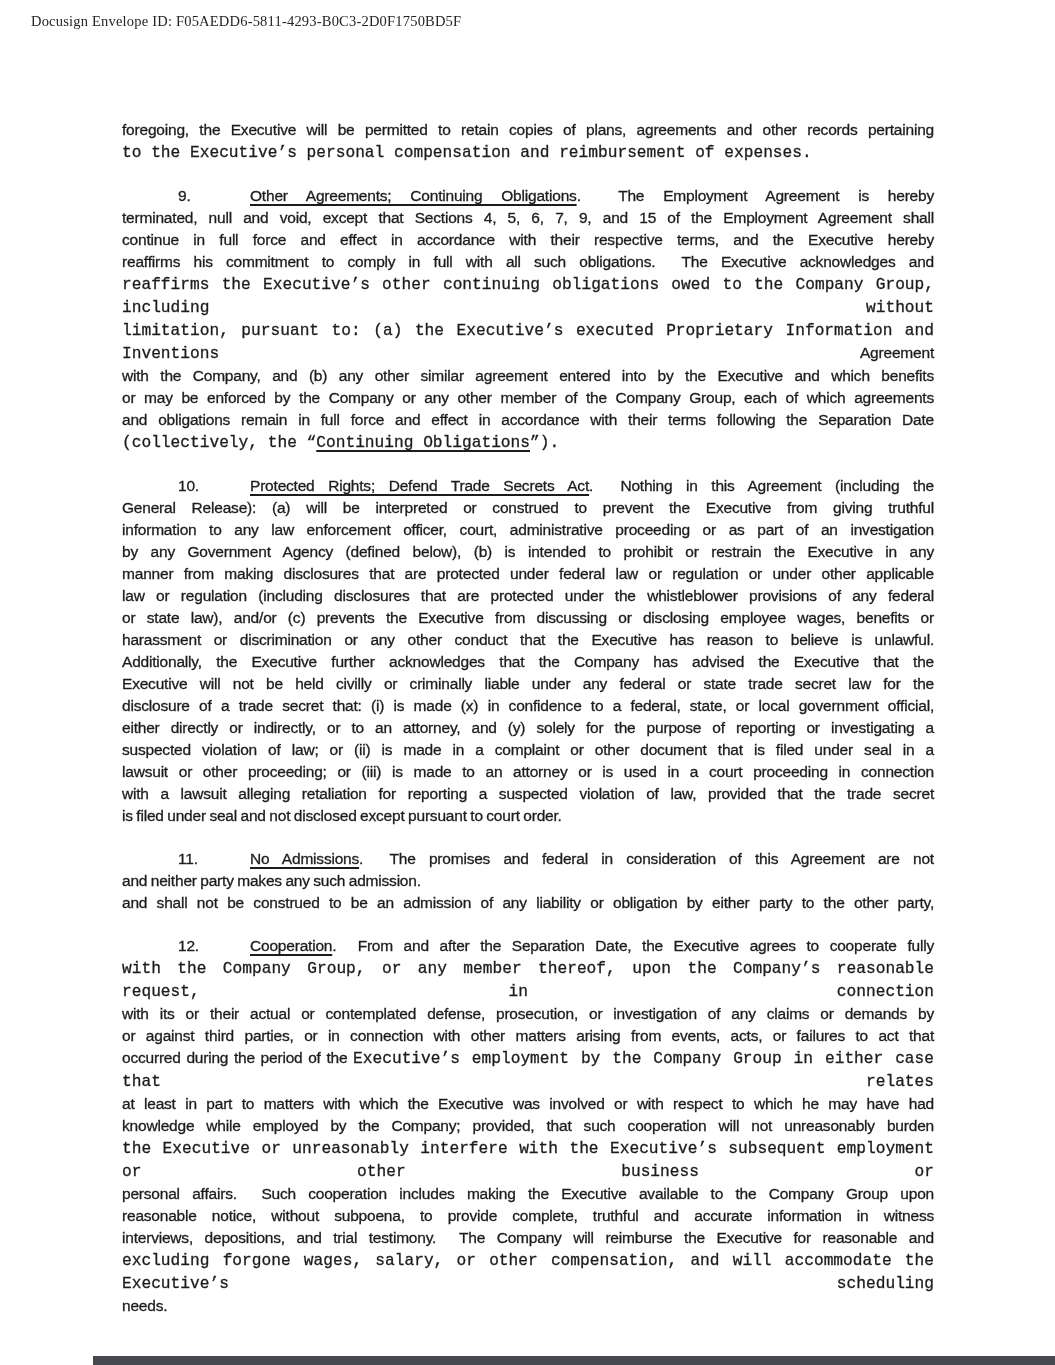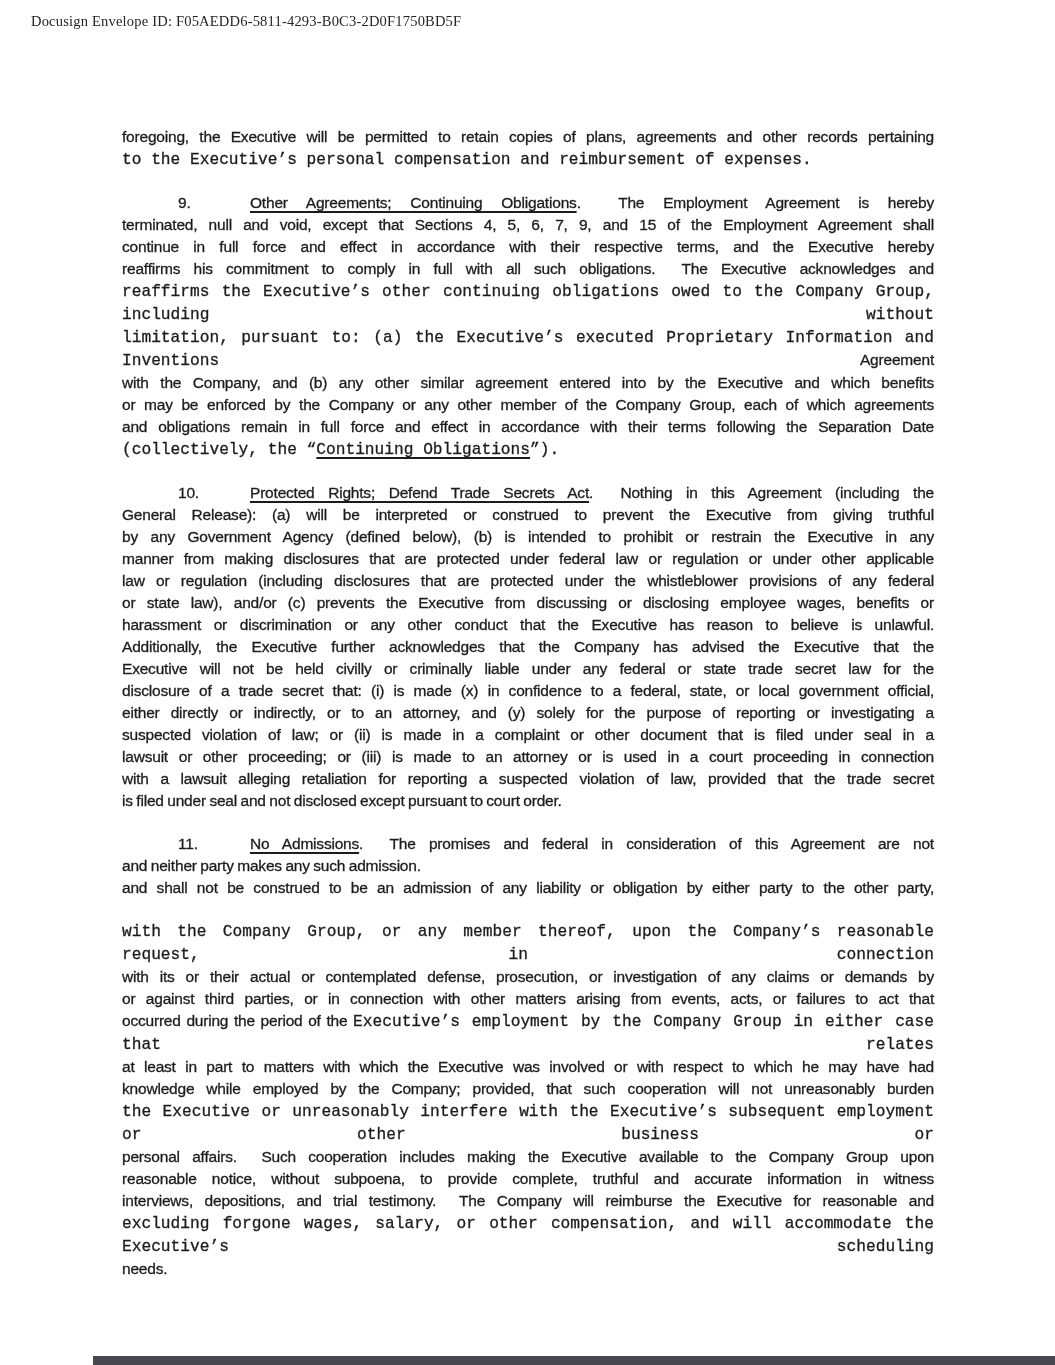--- a/index.html
+++ b/index.html
@@ -11,21 +11,21 @@
     position:relative;
     overflow:hidden;
   }
   .ds-header{
     position:absolute;left:31px;top:13px;
     font-size:14.5px;letter-spacing:.2px;color:#242424;
     white-space:pre;
     font-family:Liberation Serif, serif;
   }
   .doc-body{
-    position:absolute;left:122px;top:126px;width:812px;
+    position:absolute;left:122px;top:119px;width:812px;
     font-size:15.5px;line-height:22px;
     letter-spacing:-0.2px;word-spacing:-0.6px;
     -webkit-text-stroke:0.3px currentColor;
   }
   .para{margin:0 0 21px 0;}
   .line{
     text-align:justify;
     text-align-last:justify;
     white-space:pre-wrap;
     min-height:22px;
@@ -66,40 +66,42 @@
       <div class="line"><span class="seg serif">reaffirms the Executive’s other continuing obligations owed to the Company Group, including without</span></div>
       <div class="line"><span class="seg serif">limitation, pursuant to: (a) the Executive’s executed Proprietary Information and Inventions </span><span class="seg">Agreement</span></div>
       <div class="line"><span class="seg">with the Company, and (b) any other similar agreement entered into by the Executive and which benefits</span></div>
       <div class="line"><span class="seg">or may be enforced by the Company or any other member of the Company Group, each of which agreements</span></div>
       <div class="line"><span class="seg">and obligations remain in full force and effect in accordance with their terms following the Separation Date</span></div>
       <div class="line last"><span class="seg serif">(collectively, the “</span><span class="seg serif u">Continuing Obligations</span><span class="seg serif">”).</span></div>
     </div>
     <div class="para">
       <div class="line"><span class="tab"></span><span class="numbox">10.</span><span class="seg u">Protected Rights; Defend Trade Secrets Act</span><span class="seg">.  Nothing in this Agreement (including the</span></div>
       <div class="line"><span class="seg">General Release): (a) will be interpreted or construed to prevent the Executive from giving truthful</span></div>
+      <div class="line"><span class="seg">information to any law enforcement officer, court, administrative proceeding or as part of an investigation</span></div>
       <div class="line"><span class="seg">by any Government Agency (defined below), (b) is intended to prohibit or restrain the Executive in any</span></div>
       <div class="line"><span class="seg">manner from making disclosures that are protected under federal law or regulation or under other applicable</span></div>
       <div class="line"><span class="seg">law or regulation (including disclosures that are protected under the whistleblower provisions of any federal</span></div>
       <div class="line"><span class="seg">or state law), and/or (c) prevents the Executive from discussing or disclosing employee wages, benefits or</span></div>
       <div class="line"><span class="seg">harassment or discrimination or any other conduct that the Executive has reason to believe is unlawful.</span></div>
       <div class="line"><span class="seg">Additionally, the Executive further acknowledges that the Company has advised the Executive that the</span></div>
       <div class="line"><span class="seg">Executive will not be held civilly or criminally liable under any federal or state trade secret law for the</span></div>
       <div class="line"><span class="seg">disclosure of a trade secret that: (i) is made (x) in confidence to a federal, state, or local government official,</span></div>
       <div class="line"><span class="seg">either directly or indirectly, or to an attorney, and (y) solely for the purpose of reporting or investigating a</span></div>
       <div class="line"><span class="seg">suspected violation of law; or (ii) is made in a complaint or other document that is filed under seal in a</span></div>
       <div class="line"><span class="seg">lawsuit or other proceeding; or (iii) is made to an attorney or is used in a court proceeding in connection</span></div>
       <div class="line"><span class="seg">with a lawsuit alleging retaliation for reporting a suspected violation of law, provided that the trade secret</span></div>
       <div class="line last"><span class="seg">is filed under seal and not disclosed except pursuant to court order.</span></div>
     </div>
     <div class="para">
       <div class="line"><span class="tab"></span><span class="numbox">11.</span><span class="seg u">No Admissions</span><span class="seg">.  The promises and federal in consideration of this Agreement are not</span></div>
       <div class="line last"><span class="seg">and neither party makes any such admission.</span></div>
       <div class="line"><span class="seg">and shall not be construed to be an admission of any liability or obligation by either party to the other party,</span></div>
     </div>
     <div class="para">
+      <div class="line"><span class="tab"></span><span class="numbox">12.</span><span class="seg u">Cooperation</span><span class="seg">.  From and after the Separation Date, the Executive agrees to cooperate fully</span></div>
       <div class="line"><span class="seg serif">with the Company Group, or any member thereof, upon the Company’s reasonable request, in connection</span></div>
       <div class="line"><span class="seg">with its or their actual or contemplated defense, prosecution, or investigation of any claims or demands by</span></div>
       <div class="line"><span class="seg">or against third parties, or in connection with other matters arising from events, acts, or failures to act that</span></div>
       <div class="line"><span class="seg">occurred during the period of the </span><span class="seg serif">Executive’s employment by the Company Group in either case that relates</span></div>
       <div class="line"><span class="seg">at least in part to matters with which the Executive was involved or with respect to which he may have had</span></div>
       <div class="line"><span class="seg">knowledge while employed by the Company; provided, that such cooperation will not unreasonably burden</span></div>
       <div class="line"><span class="seg serif">the Executive or unreasonably interfere with the Executive’s subsequent employment or other business or</span></div>
       <div class="line"><span class="seg">personal affairs.  Such cooperation includes making the Executive available to the Company Group upon</span></div>
       <div class="line"><span class="seg">reasonable notice, without subpoena, to provide complete, truthful and accurate information in witness</span></div>
       <div class="line"><span class="seg">interviews, depositions, and trial testimony.  The Company will reimburse the Executive for reasonable and</span></div>

